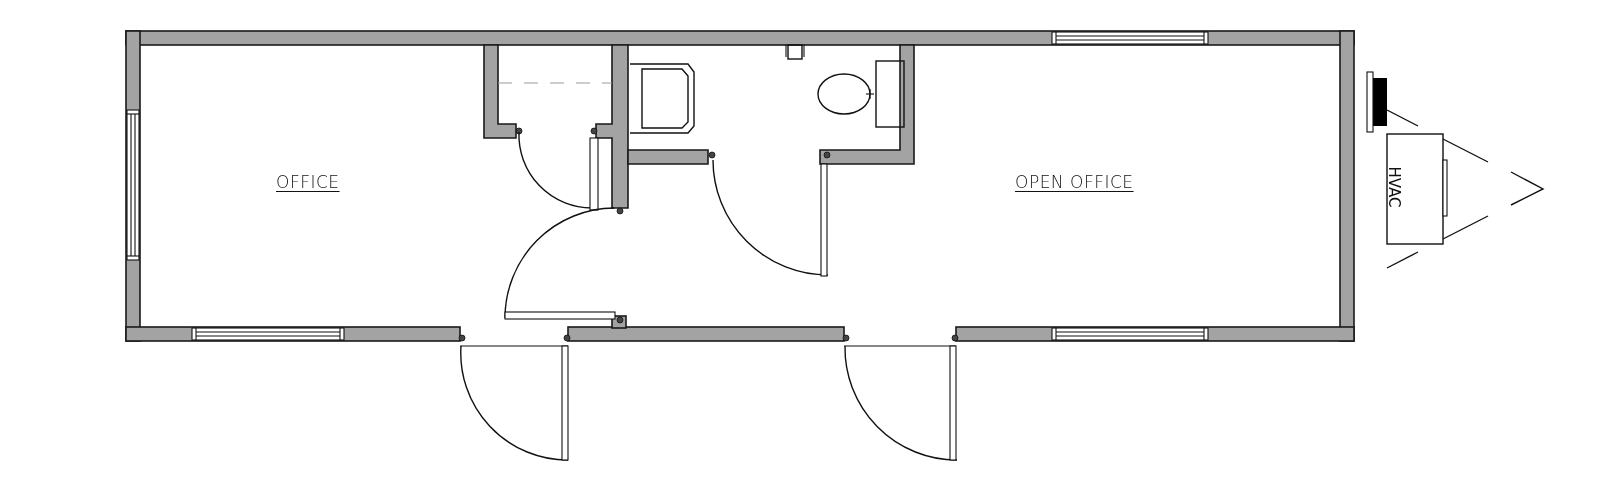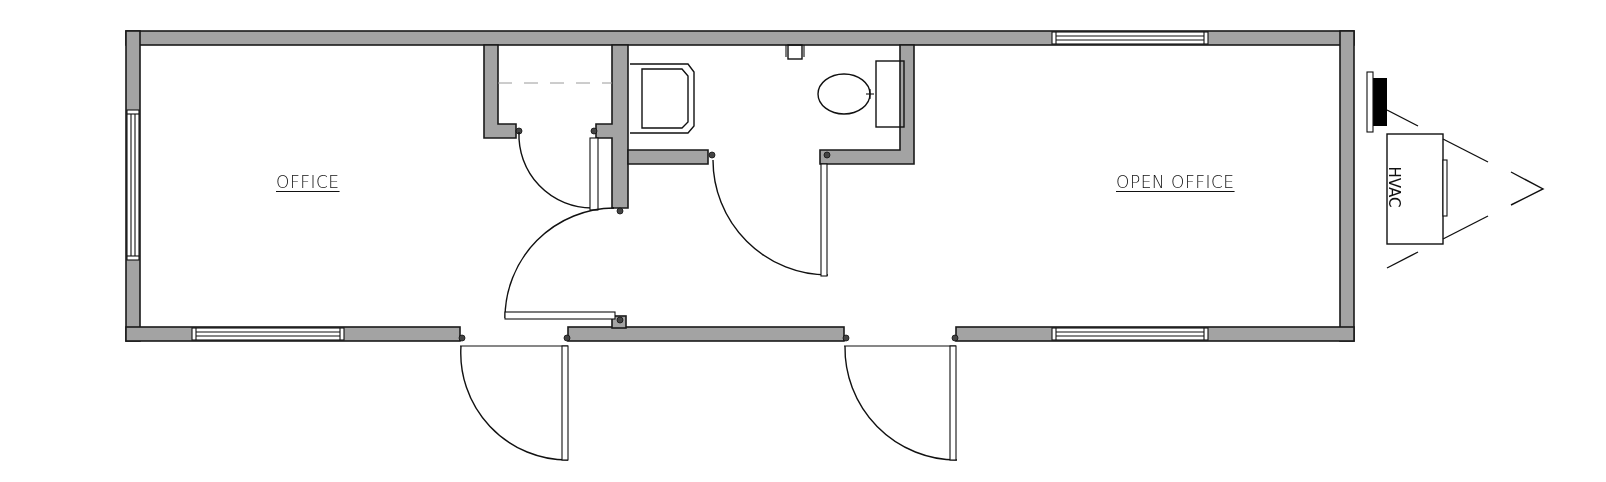--- a/index.html
+++ b/index.html
@@ -164,14 +164,14 @@
 
     <line class="line" x1="1387" y1="110" x2="1418" y2="126"></line>
     <line class="line" x1="1443" y1="139" x2="1488" y2="162"></line>
     <line class="line" x1="1387" y1="268" x2="1418" y2="252"></line>
     <line class="line" x1="1443" y1="239" x2="1488" y2="216"></line>
     <polyline class="line" points="1511,172 1543,189 1511,205"></polyline>
   </g>
 </svg>
 
 <div class="room-label" style="left:276px; top:172px;">OFFICE</div>
-<div class="room-label" style="left:1116px; top:172px;">OPEN OFFICE</div>
+<div class="room-label" style="left:1015px; top:172px;">OPEN OFFICE</div>
 <div class="hvac-label" style="left:1373px; top:178px;">HVAC</div>
 
 </body></html>

